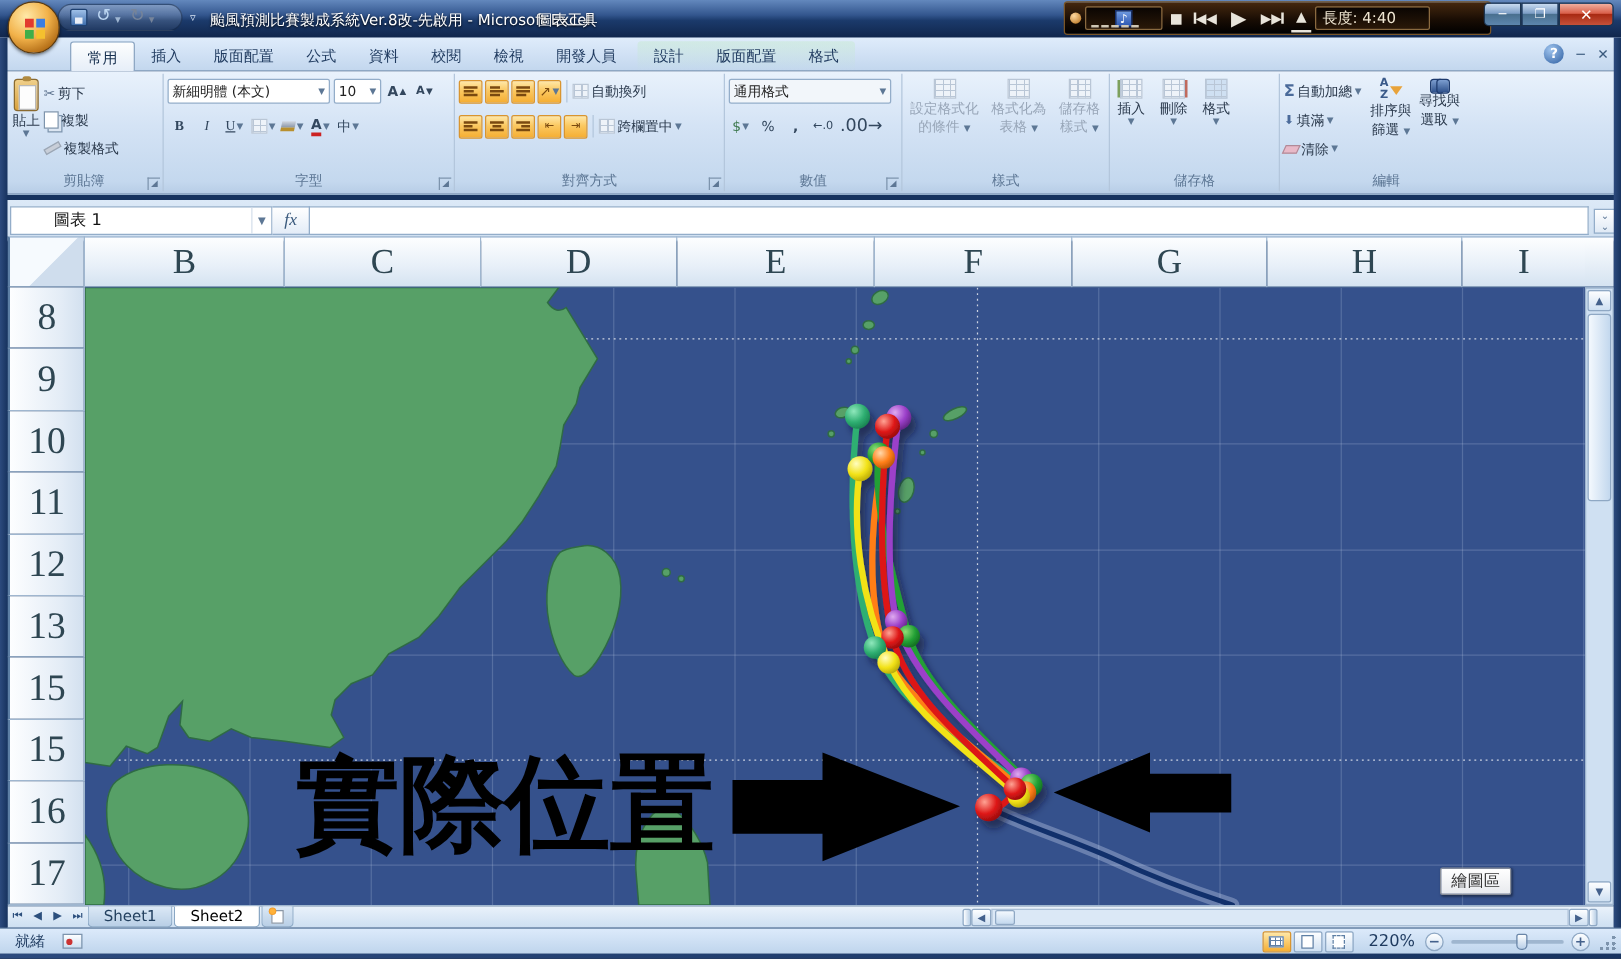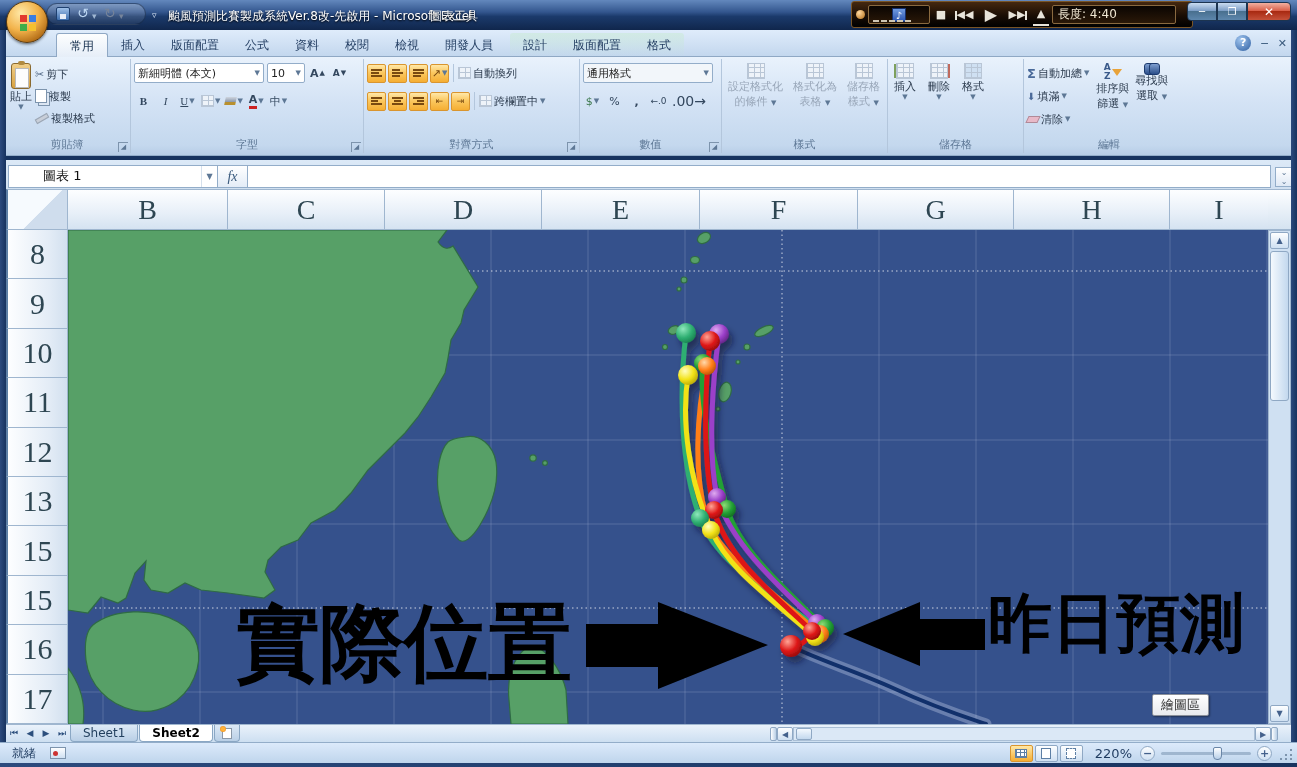--- a/index.html
+++ b/index.html
@@ -26,21 +26,21 @@
 .player{position:absolute;left:851px;top:1px;width:342px;height:27px;border-radius:3px;display:flex;align-items:center;
  background:linear-gradient(#45280f,#190d04 55%,#000);border:1px solid #7a5526;padding:0 4px;gap:3px}
 .pknob{width:9px;height:9px;border-radius:50%;background:radial-gradient(circle at 35% 30%,#ffd9a0,#b06a14)}
 .pscreen{width:62px;height:19px;background:linear-gradient(#0a0502,#2a1808);border:1px solid #8a6a40;border-radius:2px;position:relative;display:flex;align-items:center;justify-content:center}
 .pnote{width:14px;height:14px;background:linear-gradient(#6f9ae0,#2c55b0);border:1px solid #16306e;color:#fff;font-size:10px;line-height:13px;text-align:center}
 .pticks{position:absolute;left:4px;bottom:1px;display:flex;gap:2px}
 .pticks i{width:6px;height:2px;background:#cfc6b4}
 .pbtn{color:#e8e4da;text-align:center;font-size:11px;line-height:25px}
 .pbig{font-size:16px}
 .pbar{display:inline-block;width:2px;height:9px;background:#e8e4da;vertical-align:middle}
-.pdisp{width:124px;height:19px;background:linear-gradient(#0a0502,#2a1808);border:1px solid #8a6a40;border-radius:2px;color:#efe6d2;font-size:12px;line-height:17px;padding-left:5px}
+.pdisp{width:92px;height:19px;background:linear-gradient(#0a0502,#2a1808);border:1px solid #8a6a40;border-radius:2px;color:#efe6d2;font-size:12px;line-height:17px;padding-left:5px}
 
 .winbtns{position:absolute;right:6px;top:2px;display:flex;height:19px}
 .wb{height:19px;border:1px solid #1c3450;display:flex;align-items:center;justify-content:center;color:#fff;font-size:10px}
 .wbmin,.wbmax{width:30px;background:linear-gradient(#cadcf1,#7d9ec6 45%,#49708f 50%,#5d86ad)}
 .wbmin{border-radius:4px 0 0 4px}
 .wbclose{width:44px;border-radius:0 4px 4px 0;background:linear-gradient(#f2b0a0,#d9604a 45%,#a82a12 50%,#c5513a);font-size:12px;font-weight:bold}
 
 .tabrow{position:absolute;left:0;top:30px;width:1297px;height:27px;
  background:linear-gradient(#dfecfb,#c3d7ee);border-bottom:1px solid #8fa8c4}
 .tabs{position:absolute;left:56px;top:3px;display:flex;height:24px}
@@ -103,21 +103,21 @@
 .tooltip{position:absolute;left:1084px;top:464px;background:linear-gradient(#ffffff,#e8eaee);border:1px solid #8a8f99;border-radius:2px;font-size:13px;color:#333;padding:1px 8px;box-shadow:1px 1px 2px rgba(0,0,0,.4)}
 
 .vscroll{position:absolute;left:1268px;top:230px;width:23px;height:494px;background:#cfe0f2;border:1px solid #9fb6cf}
 .varr{position:absolute;left:1px;width:19px;height:17px;background:linear-gradient(#fdfeff,#cfe0f2);border:1px solid #8fa8c4;border-radius:2px;color:#44618c;font-size:8px;text-align:center;line-height:16px}
 .vthumb{position:absolute;left:1px;top:20px;width:19px;height:150px;background:linear-gradient(90deg,#f4f9fe,#c3d8ee);border:1px solid #8fa8c4;border-radius:3px}
 
 .sheetrow{position:absolute;left:6px;top:724px;width:1285px;height:18px;background:linear-gradient(#eaf2fb,#cddff1);display:flex;align-items:center;border-top:1px solid #9fb6cf}
 .navb{width:16px;height:15px;text-align:center;font-size:9px;color:#2c4f7d;line-height:15px}
 .stab{height:17px;padding:0 12px;font-size:12px;display:flex;align-items:center;border:1px solid #8aa7c4;border-top:none;border-radius:0 0 4px 4px;margin-right:1px}
 .stab.inact{background:linear-gradient(#dce9f6,#b9cfe6);color:#23405f}
-.stab.act{background:#fff;color:#000;font-weight:bold}
+.stab.act{background:#fff;color:#000;font-weight:normal}
 .instab{width:26px;height:17px;border:1px solid #8aa7c4;border-top:none;border-radius:0 0 4px 4px;background:linear-gradient(#dce9f6,#b9cfe6);display:flex;align-items:center;justify-content:center}
 .inpg{width:10px;height:11px;background:#fff;border:1px solid #8a98a8;position:relative}
 .inpg:after{content:"";position:absolute;left:-3px;top:-3px;width:6px;height:6px;background:radial-gradient(circle,#ffb23a 40%,#e07b10);border-radius:50%}
 .hscroll{position:absolute;left:764px;top:1px;height:16px;width:508px;display:flex;align-items:center}
 .hsplit{width:7px;height:14px;background:linear-gradient(90deg,#fdfeff,#b9cfe6);border:1px solid #8fa8c4;border-radius:2px}
 .harr{width:16px;height:14px;background:linear-gradient(#fdfeff,#cfe0f2);border:1px solid #8fa8c4;border-radius:2px;color:#44618c;font-size:8px;text-align:center;line-height:13px}
 .htrack{height:14px;background:#dbe8f6;border:1px solid #aabfd6;flex:1;position:relative}
 .hthumb{position:absolute;left:2px;top:0;width:16px;height:12px;background:linear-gradient(#f4f9fe,#c3d8ee);border:1px solid #8fa8c4;border-radius:2px}
 
 .statusbar{position:absolute;left:0;top:742px;width:1297px;height:21px;background:linear-gradient(#dceafb,#bfd5ec);border-top:1px solid #93adc9;display:flex;align-items:center;font-size:12px;color:#1e3a5f}
@@ -618,21 +618,20 @@
         <circle cx="747" cy="407" r="9" fill="url(#gYellow)"></circle>
         <circle cx="744" cy="401" r="9" fill="url(#gRed)"></circle>
         <circle cx="723" cy="416" r="11" fill="url(#gRed)"></circle>
       </g>
 
       <polygon points="518,394 590,394 590,372 700,415 590,459 590,437 518,437" fill="#000"></polygon>
       <polygon points="775,404 852,372 852,389 917,389 917,420 852,420 852,436" fill="#000"></polygon>
     </svg>
 
     <div class="bigtxt" style="left:168px;top:370px;font-size:84px">實際位置</div>
-    <div class="bigtxt" style="left:920px;top:360px;font-size:64px">昨日預測</div>
     <div class="tooltip">繪圖區</div>
   </div>
 
   <div class="vscroll">
     <div class="varr" style="top:1px">▲</div>
     <div class="vthumb"></div>
     <div class="varr" style="bottom:1px">▼</div>
   </div>
 
   <div class="sheetrow">

